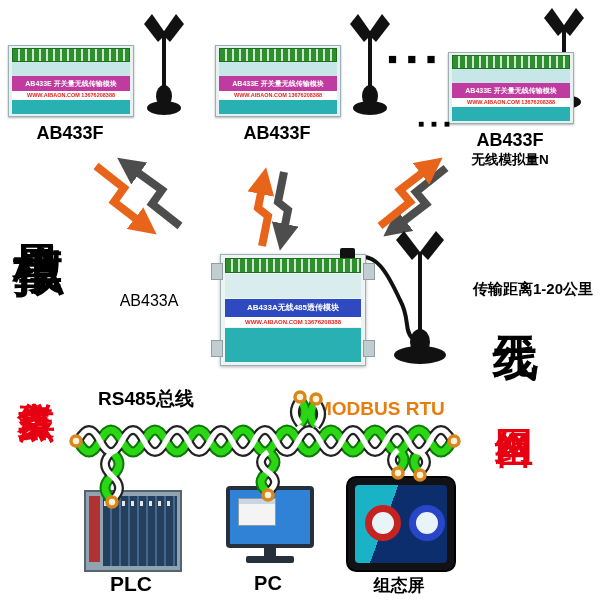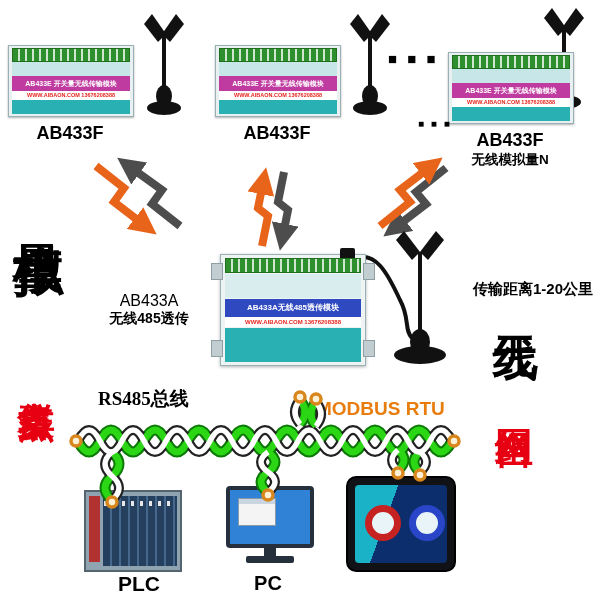--- a/index.html
+++ b/index.html
@@ -38,21 +38,21 @@
   .cname{font-size:16px;font-weight:normal;}
   .csub{font-size:14px;font-weight:bold;}
 
   
   .distance{position:absolute;left:438px;top:280px;font-size:15px;font-weight:bold;margin-left:35px;}
   .vt{position:absolute;writing-mode:vertical-rl;text-orientation:upright;font-weight:900;}
   .lb{left:12px;top:204px;font-size:50px;line-height:1.05;color:#000;}
   .lr{left:17px;top:372px;font-size:38px;line-height:1.0;color:#e60012;}
   .rb{left:492px;top:300px;font-size:45px;line-height:1.05;color:#000;}
   .rr{left:495px;top:400px;font-size:38px;line-height:1.0;color:#e60012;}
-  .busLabel{position:absolute;left:98px;top:386px;font-size:19px;font-weight:bold;font-family:Liberation Serif, serif;}
+  .busLabel{position:absolute;left:98px;top:386px;font-size:19px;font-weight:bold;}
   .protoLabel{position:absolute;left:316px;top:398px;font-size:19px;font-weight:900;color:#e87d0d;}
   .dots1{position:absolute;left:388px;top:50px;font-size:15px;font-weight:bold;letter-spacing:3px;}
   .dots2{position:absolute;left:418px;top:118px;font-size:10px;font-weight:bold;letter-spacing:2px;}
 
   
   .plc{position:absolute;left:84px;top:490px;width:94px;height:78px;background:#8fa3b0;border:2px solid #55656f;}
   .plc-red{position:absolute;left:3px;top:4px;width:11px;height:66px;background:#b23131;}
   .plc-slats{position:absolute;left:17px;right:3px;top:4px;bottom:4px;
              background:repeating-linear-gradient(90deg,#24405e 0 7px,#45688c 7px 9px);}
   .plc-lights{position:absolute;left:18px;right:4px;top:9px;height:5px;
@@ -62,21 +62,21 @@
   .win{position:absolute;left:8px;top:8px;width:36px;height:26px;background:#f4f4f4;border:1px solid #8899aa;}
   .wintb{height:5px;background:#c9d6e2;}
   .neck{width:12px;height:8px;background:#26303d;margin:0 auto;}
   .pcbase{width:48px;height:7px;background:#26303d;border-radius:2px;margin:0 auto;}
   .hmi{position:absolute;left:346px;top:476px;width:106px;height:92px;background:#101216;border-radius:10px;border:2px solid #000;}
   .hscreen{position:absolute;left:7px;top:7px;right:7px;bottom:7px;border-radius:4px;overflow:hidden;
            background:linear-gradient(110deg,#1ab2c6 0 36%,#0d2e6c 36%);}
   .g1{position:absolute;left:10px;top:20px;width:22px;height:22px;border-radius:50%;border:7px solid #c62222;background:#e8f4f8;}
   .g2{position:absolute;left:54px;top:20px;width:22px;height:22px;border-radius:50%;border:7px solid #2a46c8;background:#e8f4f8;}
   .devlabel{position:absolute;font-weight:bold;text-align:center;}
-  .plcL{left:92px;top:572px;width:94px;font-size:21px;}
+  .plcL{left:84px;top:572px;width:94px;font-size:21px;}
   .pcL{left:226px;top:572px;width:84px;font-size:20px;}
   .hmiL{left:346px;top:574px;width:106px;font-size:17px;}
 </style>
 </head>
 <body>
 
 <div class="stage">
 
   <svg class="ovl" width="600" height="600">
     <defs>
@@ -177,21 +177,20 @@
     <div class="tab" style="right:-10px;bottom:8px"></div>
     <div class="jack"></div>
     <div class="cterms"></div>
     <div class="cmid"></div>
     <div class="cband">AB433A无线485透传模块</div>
     <div class="curl">WWW.AIBAON.COM 13676208388</div>
     <div class="cpcb"></div>
   </div>
   <div class="clabels">
     <div class="cname">AB433A</div>
-    <div class="csub">无线485透传</div>
   </div>
 
   <div class="distance">传输距离1-20公里</div>
   <div class="vt lb">模拟量</div>
   <div class="vt lr">多点集群</div>
   <div class="vt rb">无线</div>
   <div class="vt rr">自组网</div>
   <div class="busLabel">RS485总线</div>
   <div class="protoLabel">MODBUS RTU</div>
 
@@ -210,20 +209,21 @@
     <div class="pcbase"></div>
   </div>
   <div class="hmi">
     <div class="hscreen">
       <div class="g1"></div>
       <div class="g2"></div>
     </div>
   </div>
   <div class="devlabel plcL">PLC</div>
   <div class="devlabel pcL">PC</div>
+  <div class="devlabel hmiL">组态屏</div>
 
   <svg class="ovl" width="600" height="600">
     <defs>
       <path id="wh" d="M78,441 Q89,419 100,441 T122,441 T144,441 T166,441 T188,441 T210,441 T232,441 T254,441 T276,441 T298,441 T320,441 T342,441 T364,441 T386,441 T408,441 T430,441 T452,441"></path>
       <path id="gh" d="M78,441 Q89,463 100,441 T122,441 T144,441 T166,441 T188,441 T210,441 T232,441 T254,441 T276,441 T298,441 T320,441 T342,441 T364,441 T386,441 T408,441 T430,441 T452,441"></path>
       <path id="w1" d="M112,452 Q98,464 112,476 Q126,488 112,500"></path>
       <path id="g1" d="M112,452 Q126,464 112,476 Q98,488 112,500"></path>
       <path id="w2" d="M268,452 Q254,462 268,472 Q282,482 268,492"></path>
       <path id="g2" d="M268,452 Q282,462 268,472 Q254,482 268,492"></path>
       <path id="w3" d="M398,450 Q386,460 398,470"></path>

